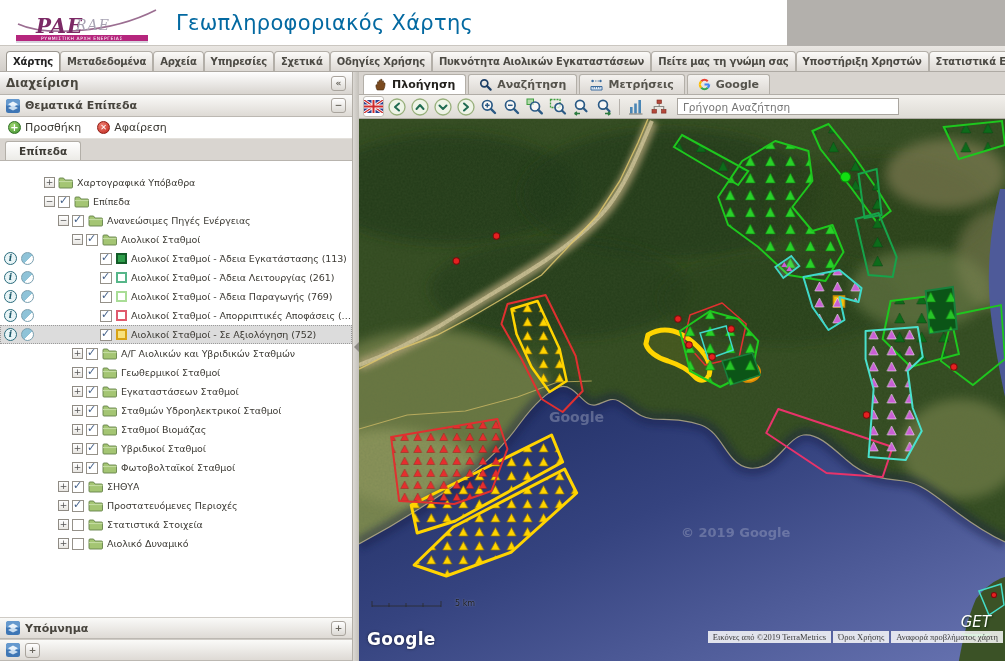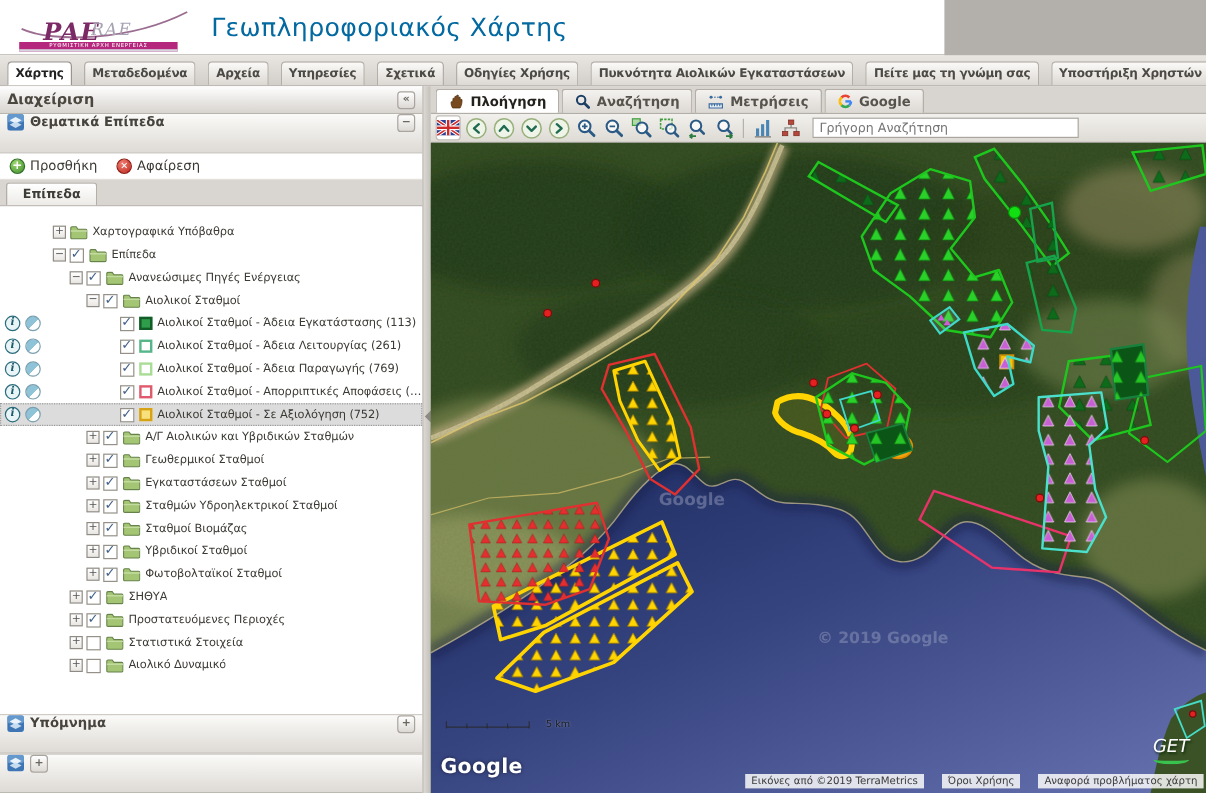--- a/index.html
+++ b/index.html
@@ -16,39 +16,39 @@
             font-style:italic;font-weight:bold;font-size:20px;color:#7c2a66;letter-spacing:1px;}
   .logo-rae{position:absolute;left:62px;top:15px;font-family:"DejaVu Serif","Liberation Serif",serif;
             font-style:italic;font-size:14px;color:#a7a2b2;letter-spacing:1px;}
   .logo-banner{position:absolute;left:2px;top:33px;width:132px;height:8px;background:#b5267d;
                color:#fff;font-size:4.5px;line-height:8px;text-align:center;letter-spacing:.6px;
                border-bottom:2px solid #d8d4de;}
   .page-title{position:absolute;left:176px;top:11px;font-size:21px;color:#0369a1;letter-spacing:.3px;}
 
   
   .nav-tabs{height:26px;background:linear-gradient(#e9e6e2,#d2cec9);border-bottom:1px solid #aeaaa4;
-            display:flex;align-items:flex-end;padding-left:6px;gap:10px;}
+            display:flex;align-items:flex-end;padding-left:6px;gap:0;}
   .nav-tab{padding:4px 6px 4px;font-size:10px;font-weight:bold;color:#4c4a44;letter-spacing:-.2px;
            background:linear-gradient(#fbfaf8,#dcd8d3);border:1px solid #b3afa8;border-bottom:none;
            border-radius:4px 4px 0 0;white-space:nowrap;cursor:default;}
   .nav-tab.active{background:#fff;color:#222;border-color:#9a968f;}
 
   
   .main{display:flex;height:589px;}
   .sidebar{width:352px;display:flex;flex-direction:column;background:#fff;}
   .divider{width:7px;background:linear-gradient(90deg,#dcd9d4,#c3c0ba);position:relative;border-left:1px solid #b3afa8;}
   .divider .handle{position:absolute;top:270px;left:0;width:0;height:0;border-top:5px solid transparent;
                    border-bottom:5px solid transparent;border-right:5px solid #8d8a84;margin-left:1px;}
   .maparea{flex:1;display:flex;flex-direction:column;min-width:0;}
 
   
   .panel-hdr{height:23px;background:linear-gradient(#fefefe,#d8d4cf);border-bottom:1px solid #b8b4ae;
              display:flex;align-items:center;padding:0 6px;font-weight:bold;color:#4a473f;font-size:12px;flex:none;}
-  .subpanel-hdr{height:33px;background:linear-gradient(#fafaf8,#dedad5);border-bottom:1px solid #bcb8b2;
-                display:flex;gap:5px;padding:0 6px;font-weight:bold;color:#47443d;
+  .subpanel-hdr{height:22px;background:linear-gradient(#fafaf8,#dedad5);border-bottom:1px solid #bcb8b2;
+                display:flex;align-items:center;gap:5px;padding:0 6px;font-weight:bold;color:#47443d;
                 font-size:11px;flex:none;}
   .subpanel-hdr.bottom{border-top:1px solid #cfcbc5;}
   .ph-label{flex:1;}
   .btn-sq{width:15px;height:15px;border:1px solid #a9a49d;border-radius:3px;flex:none;
           background:linear-gradient(#fff,#dcd9d4);font-size:9px;line-height:13px;text-align:center;
           color:#6a675f;font-weight:bold;cursor:default;}
   .layers-ic{width:14px;height:14px;flex:none;display:inline-flex;}
   .layer-actions{height:22px;display:flex;align-items:center;gap:16px;padding:0 8px;background:#fff;
                  border-bottom:1px solid #e4e1dc;font-size:11px;color:#3b3933;flex:none;}
   .action{display:flex;align-items:center;gap:4px;}
@@ -96,21 +96,21 @@
 
   
   .map-canvas{flex:1;position:relative;background:#2f4722;min-height:0;}
   .map-canvas svg.base{position:absolute;inset:0;width:100%;height:100%;}
   .google-logo{position:absolute;left:8px;bottom:12px;color:#fff;font-size:17px;font-weight:bold;
                letter-spacing:.3px;text-shadow:0 0 3px rgba(0,0,0,.55);}
   .scalebar{position:absolute;left:12px;top:480px;display:flex;align-items:flex-end;gap:6px;}
   .scale-label{font-size:8px;color:#1e1e1e;text-shadow:0 0 2px rgba(255,255,255,.4);}
   .wm1{position:absolute;left:190px;top:290px;font-size:14px;font-weight:bold;color:rgba(255,255,255,.25);}
   .wm2{position:absolute;left:322px;top:406px;font-size:13px;font-weight:bold;color:rgba(255,255,255,.22);}
-  .attribution{position:absolute;right:2px;bottom:4px;display:flex;gap:15px;font-size:8.5px;color:#3a3a3a;}
+  .attribution{position:absolute;right:2px;bottom:18px;display:flex;gap:2px;font-size:8.5px;color:#3a3a3a;font-family:Liberation Serif, serif;}
   .attribution span{background:rgba(250,250,250,.85);padding:1px 5px;white-space:nowrap;}
   .get-badge{position:absolute;right:14px;bottom:24px;color:#fff;font-style:italic;font-weight:normal;
              font-size:15px;text-shadow:1px 1px 2px rgba(10,40,10,.8);}
   .get-swoosh{display:block;width:30px;height:8px;border-bottom:3px solid #39c24e;border-radius:50%;margin-top:-2px;}
 </style>
 </head>
 <body>
 
 <div class="app">
 

